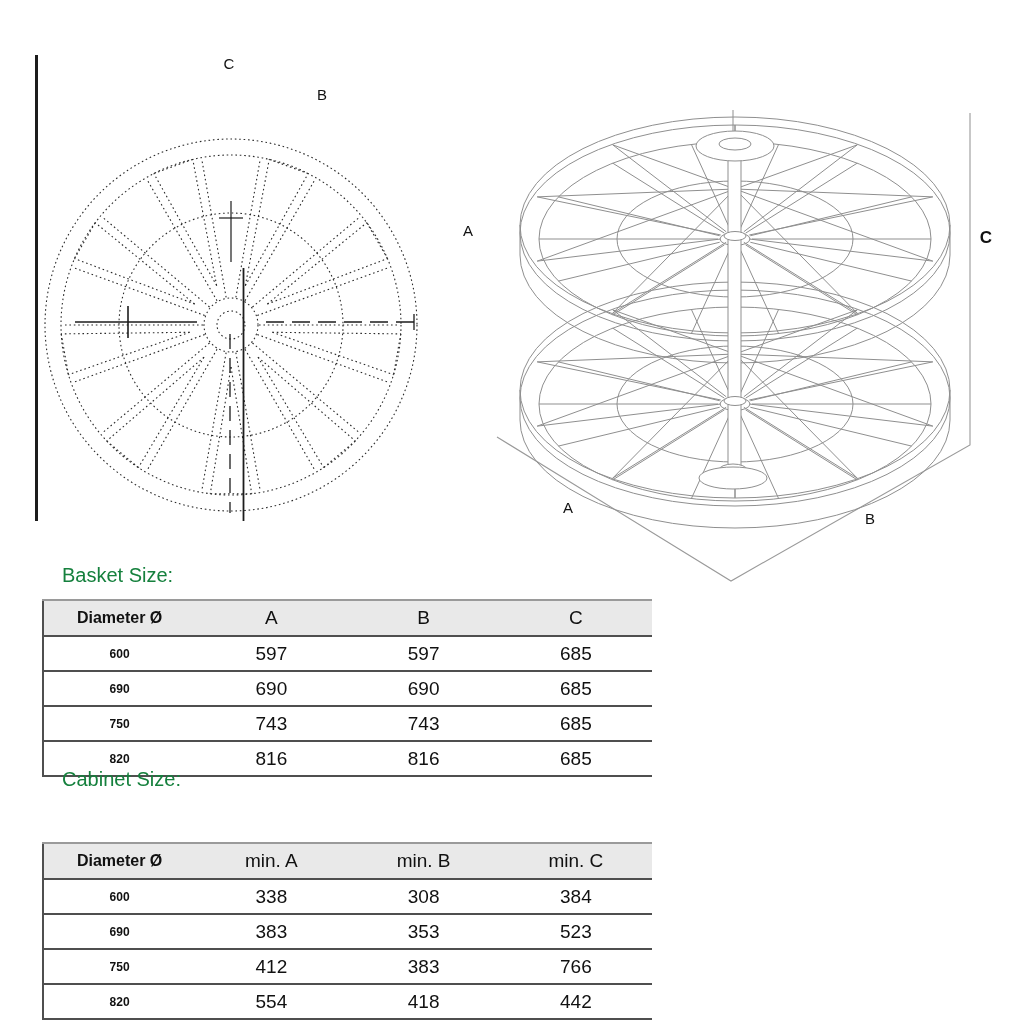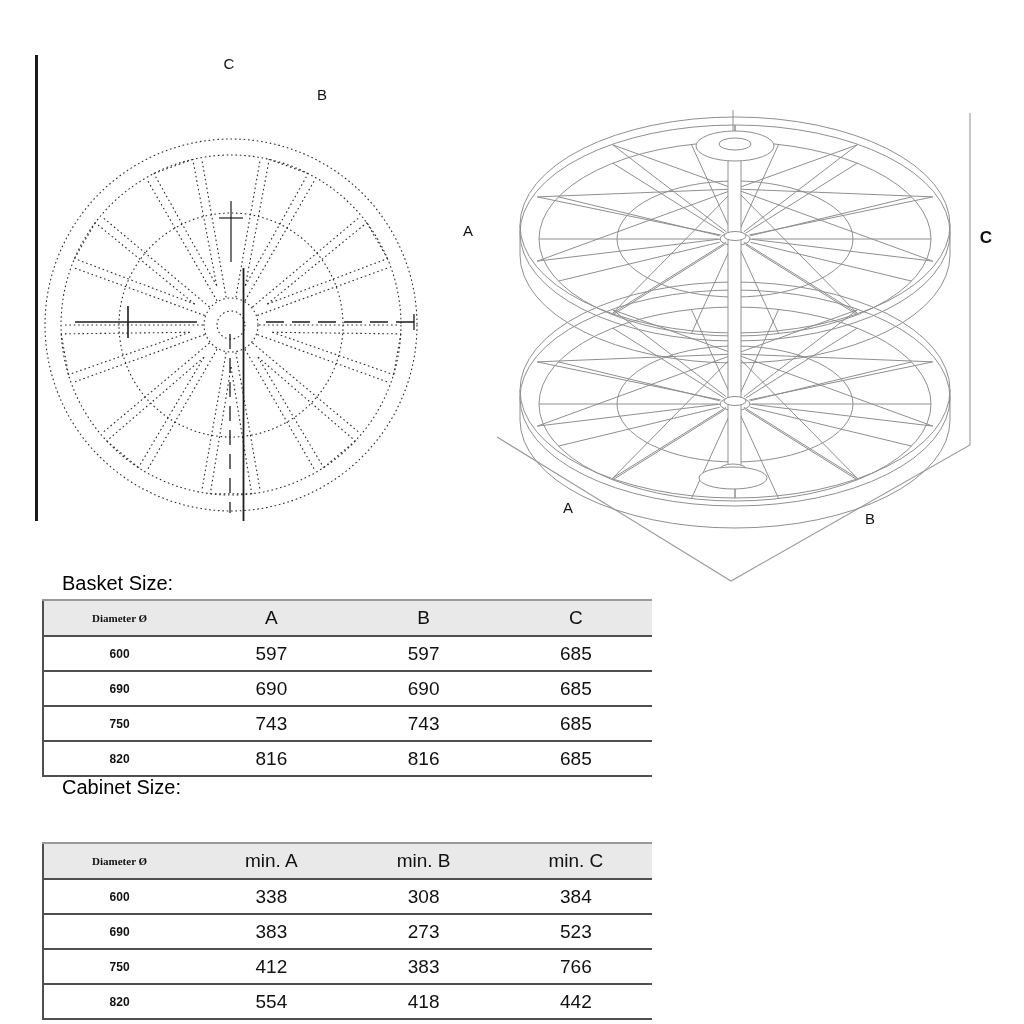--- a/index.html
+++ b/index.html
@@ -7,34 +7,34 @@
     position:relative;width:1024px;height:1024px;background:#ffffff;
     font-family:"Liberation Sans",sans-serif;color:#1a1a1a;overflow:hidden;
   }
   svg{position:absolute;}
   .label{
     position:absolute;transform:translateX(-50%);
     font-size:15px;color:#111;white-space:nowrap;
   }
   .label.bold{font-weight:bold;font-size:17px;}
   .size-title{
-    position:absolute;font-size:20px;color:#000000;white-space:nowrap;margin-top:8px;
+    position:absolute;font-size:20px;color:#15803d;white-space:nowrap;
   }
   table.dim{
     position:absolute;border-collapse:collapse;table-layout:fixed;
     width:610px;border-left:2px solid #4f4f4f;background:#fff;
   }
   table.dim th, table.dim td{
     border-bottom:2px solid #4f4f4f;text-align:center;vertical-align:middle;
     padding:0;height:33px;font-size:19px;font-weight:normal;color:#111;
   }
   table.dim thead th{
     background:#e9e9e9;border-top:2px solid #9a9a9a;height:34px;
   }
-  table.dim thead th.diam{font-size:11px;font-weight:bold;font-family:Liberation Serif, serif;}
+  table.dim thead th.diam{font-size:16px;font-weight:bold;}
   table.dim td.diam{font-weight:bold;font-size:12px;}
 </style>
 </head>
 <body>
 
 <div class="canvas">
 
   <svg style="left:0;top:0;" width="460" height="545" viewBox="0 0 460 545">
 
     <g stroke="#2b2b2b" fill="none" stroke-width="1.1" stroke-dasharray="1.6 2.8">
@@ -265,21 +265,21 @@
     <tbody>
       <tr>
         <td class="diam">600</td>
         <td>338</td>
         <td>308</td>
         <td>384</td>
       </tr>
       <tr>
         <td class="diam">690</td>
         <td>383</td>
-        <td>273</td>
+        <td>353</td>
         <td>523</td>
       </tr>
       <tr>
         <td class="diam">750</td>
         <td>412</td>
         <td>383</td>
         <td>766</td>
       </tr>
       <tr>
         <td class="diam">820</td>

